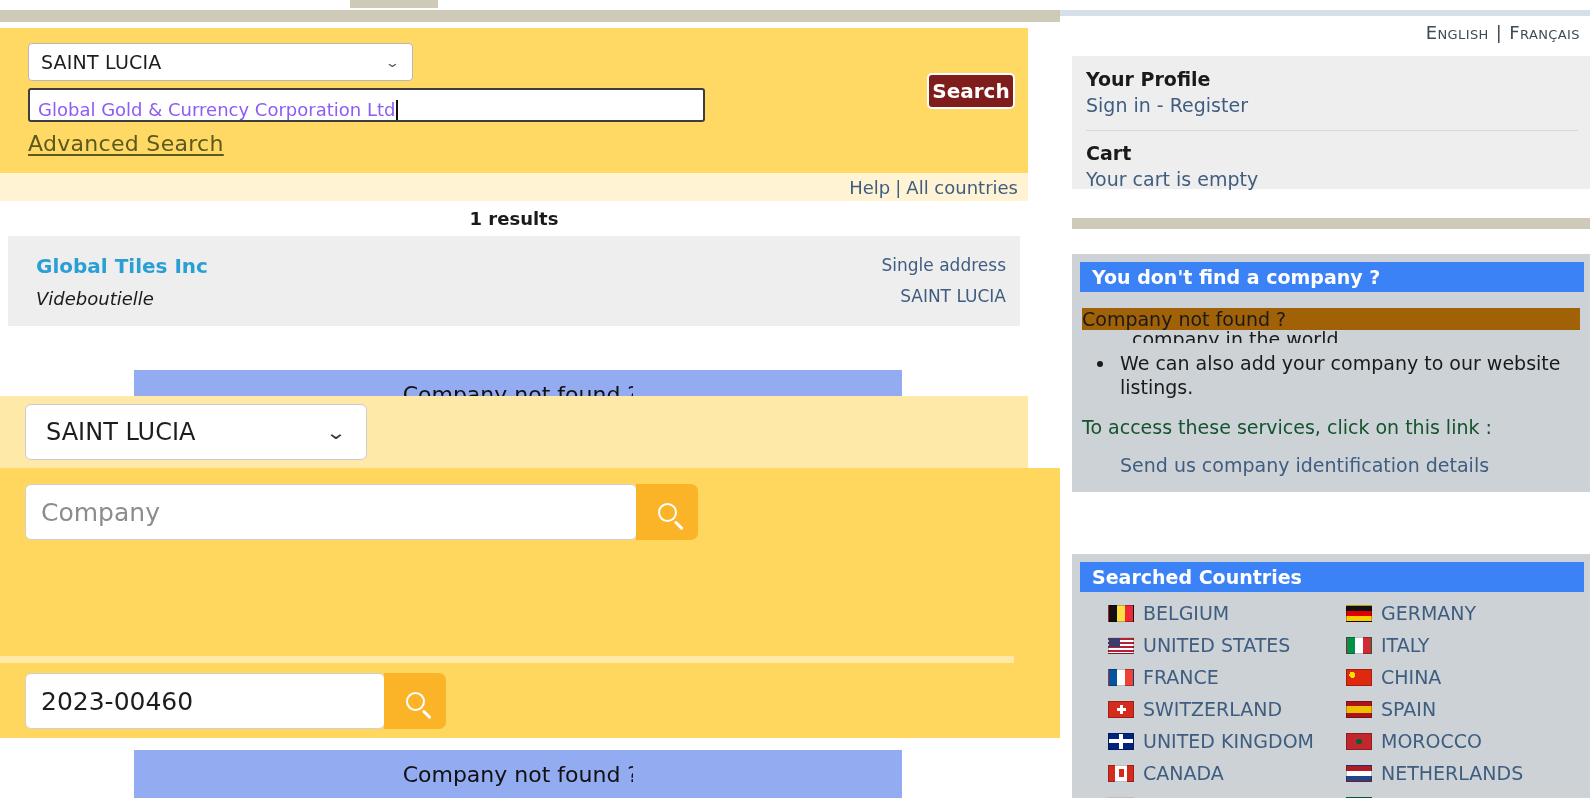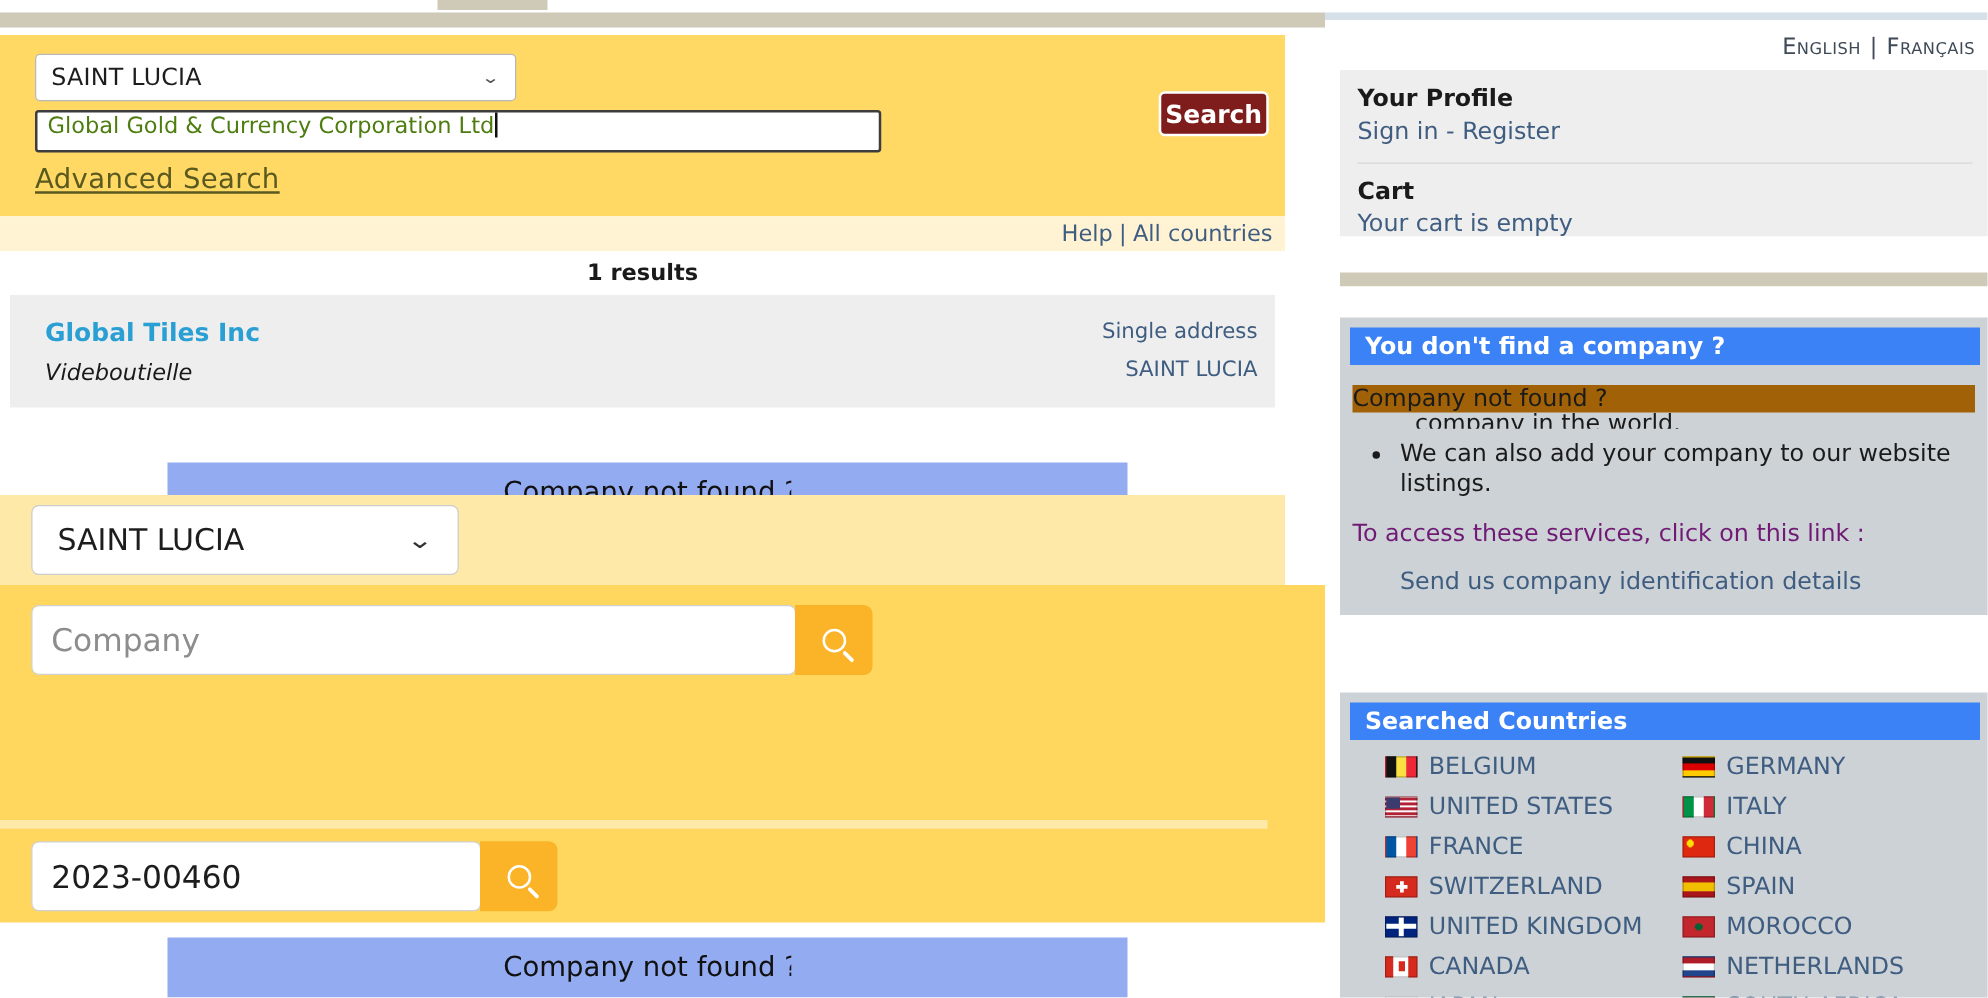--- a/index.html
+++ b/index.html
@@ -56,23 +56,23 @@
   .country-select .chev {
     font-size: 13px; color: #555; line-height: 1;
     transform: scaleX(1.4); margin-right: 4px;
   }
   .company-input {
     position: absolute; left: 28px; top: 60px;
     width: 677px; height: 34px;
     background: #ffffff;
     border: 2px solid #3d3d3d;
     border-radius: 3px;
-    display: flex; align-items: flex-start;
+    display: flex; align-items: flex-end;
     padding: 0 8px;
-    font-size: 18px; color: #4d7c0f;
+    font-size: 18px; color: #8b5cf6;
   }
   .caret {
     display: inline-block;
     width: 2px; height: 20px;
     background: #111; margin-left: 1px;
   }
   .adv-search {
     position: absolute; left: 28px; top: 103px;
     font-size: 22px; color: #5a5a20;
     text-decoration: underline;
@@ -226,21 +226,21 @@
 
   
   .side-col {
     position: absolute; left: 1060px; top: 16px;
     width: 530px; height: 782px;
     background: #ffffff;
   }
   .lang-row {
     position: absolute; left: 0px; top: 6px;
     width: 520px; height: 26px;
-    display: flex; align-items: flex-end; justify-content: flex-end;
+    display: flex; align-items: flex-start; justify-content: flex-end;
     font-size: 18px; color: #3f4a57;
     font-variant: small-caps;
     letter-spacing: 0.4px;
   }
   .lang-row .lsep { margin: 0 7px; color: #3f4a57; }
 
   .profile-box {
     position: absolute; left: 12px; top: 40px;
     width: 520px; height: 133px;
     background: #eeeeee;
@@ -279,21 +279,21 @@
   .nf-clipped {
     position: absolute; left: 52px; top: 36px;
     font-size: 19px; color: #1a1a1a;
     height: 15px; overflow: hidden; z-index: 1;
   }
   .nf-ul { margin: 22px 0 0 34px; }
   .nf-ul li {
     font-size: 19px; color: #1a1a1a; line-height: 1.25;
     list-style: disc; padding-left: 4px;
   }
-  .nf-access { font-size: 19px; color: #701a75; margin-top: 16px; }
+  .nf-access { font-size: 19px; color: #14532d; margin-top: 16px; }
   .nf-link {
     font-size: 19px; color: #3f5d80;
     margin: 16px 0 0 38px;
   }
 
   #panel-countries { top: 538px; height: 258px; }
   .ctry-grid {
     display: grid;
     grid-template-columns: 1fr 1fr;
     padding: 6px 0 0 28px;

